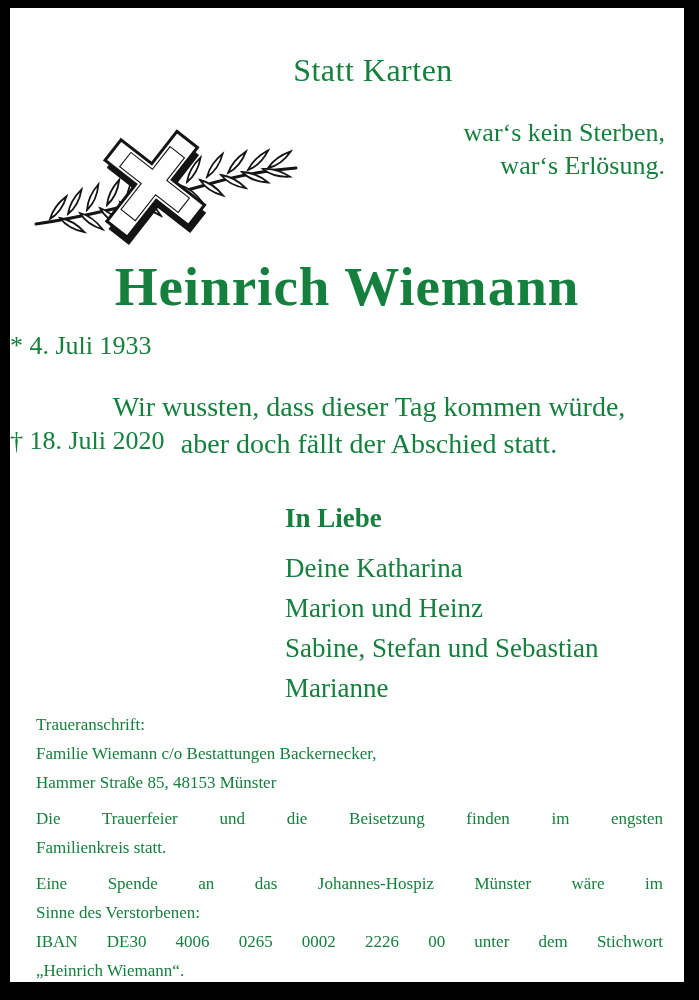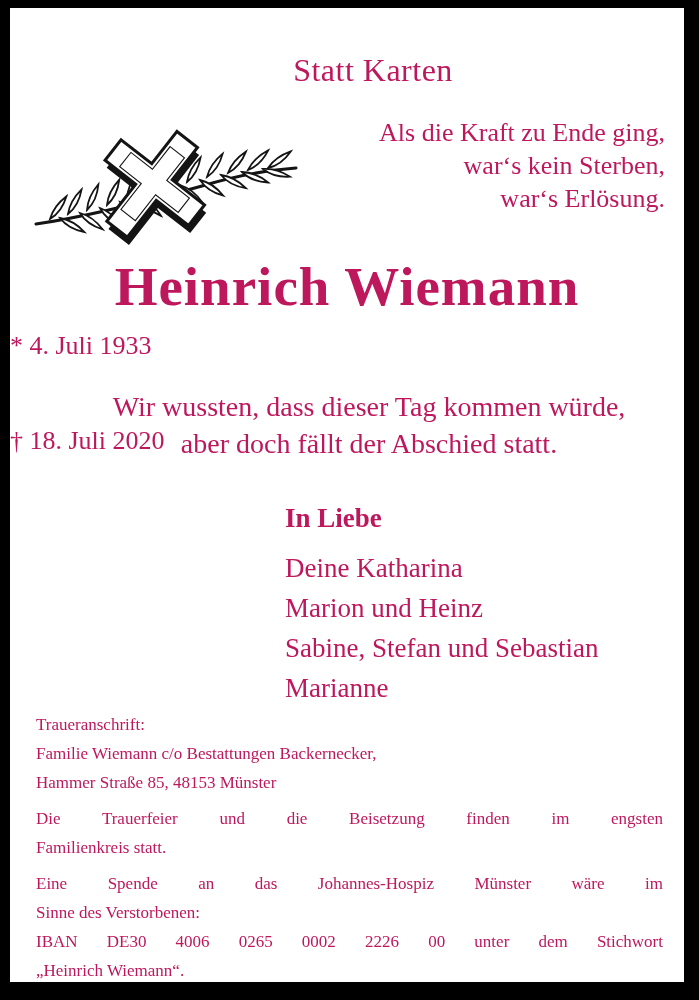--- a/index.html
+++ b/index.html
@@ -15,21 +15,21 @@
     background: #000;
     overflow: hidden;
   }
   .paper {
     position: absolute;
     left: 10px;
     top: 8px;
     right: 15px;
     bottom: 18px;
     background: #ffffff;
-    color: #be185d;
+    color: #15803d;
   }
   .header {
     position: absolute;
     top: 45px;
     left: 52px;
     right: 0;
     text-align: center;
     font-size: 32px;
     line-height: 34px;
     letter-spacing: 0.5px;
@@ -151,21 +151,20 @@
       </g>
 
       <g transform="translate(122,60) rotate(38)">
         <path d="M-13,-54 H13 V-13 H54 V13 H13 V60 H-13 V13 H-52 V-13 H-13 Z" transform="translate(6,5)" fill="#141414"></path>
         <path d="M-13,-54 H13 V-13 H54 V13 H13 V60 H-13 V13 H-52 V-13 H-13 Z" fill="#ffffff" stroke="#141414" stroke-width="3" stroke-linejoin="miter"></path>
         <path d="M-13,-54 H13 V-13 H54 V13 H13 V60 H-13 V13 H-52 V-13 H-13 Z" transform="scale(0.7)" fill="none" stroke="#141414" stroke-width="1.6"></path>
       </g>
     </svg>
 
     <div class="verse">
-      <div>Als die Kraft zu Ende ging,</div>
       <div>war‘s kein Sterben,</div>
       <div>war‘s Erlösung.</div>
     </div>
 
     <div class="name">Heinrich Wiemann</div>
 
     <div class="dates">
       <span>* 4. Juli 1933</span>
       <span>† 18. Juli 2020</span>
     </div>

